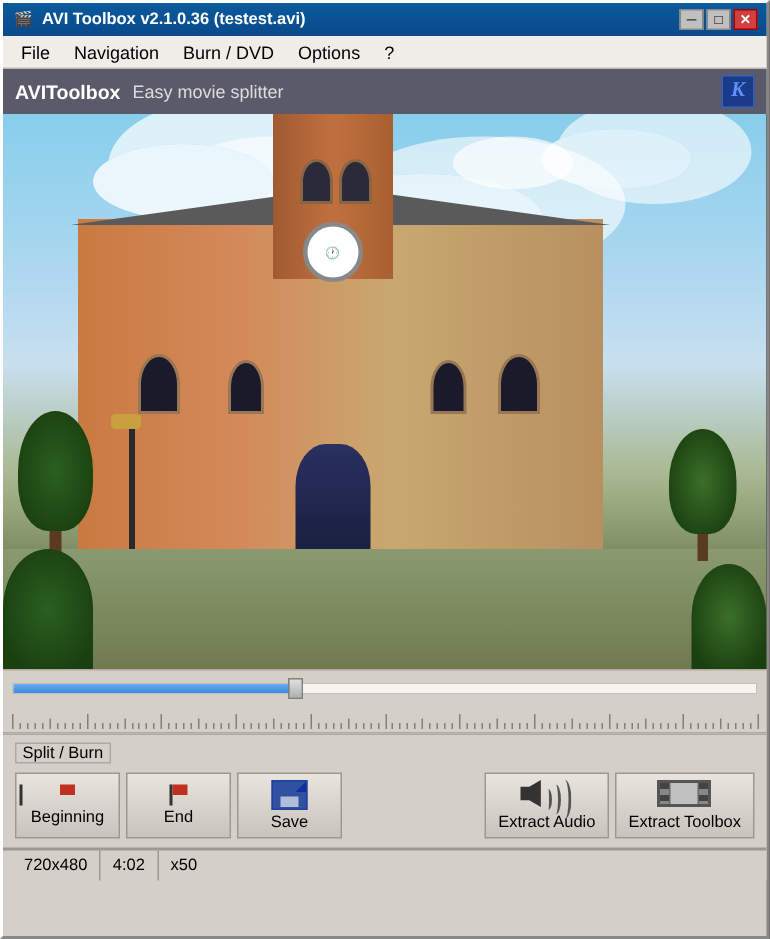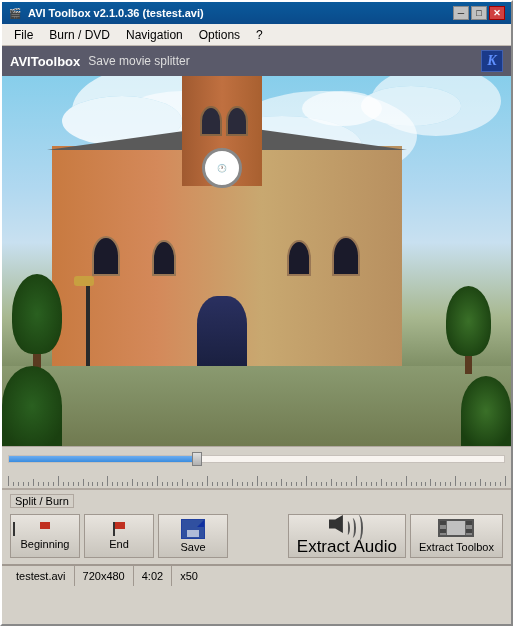--- a/index.html
+++ b/index.html
@@ -359,30 +359,30 @@
     <span class="title-text">AVI Toolbox v2.1.0.36 (testest.avi)</span>
     <div class="window-controls">
       <div class="win-btn">─</div>
       <div class="win-btn">□</div>
       <div class="win-btn close">✕</div>
     </div>
   </div>
 
   <div id="menu-bar">
     <div class="menu-item">File</div>
+    <div class="menu-item">Navigation</div>
     <div class="menu-item">Burn / DVD</div>
-    <div class="menu-item">Navigation</div>
     <div class="menu-item">Options</div>
     <div class="menu-item">?</div>
   </div>
 
   <div id="header-bar">
     <div style="display:flex; align-items:center;">
       <span class="app-name">AVIToolbox</span>
-      <span class="app-subtitle">Save movie splitter</span>
+      <span class="app-subtitle">Easy movie splitter</span>
     </div>
     <div class="header-logo">
       <span style="font-family: serif; font-style:italic; color:#6090ff;">K</span>
     </div>
   </div>
 
   <div id="video-area">
     <div id="church-scene">
 
       <div class="sky-cloud1"></div>
@@ -580,36 +580,35 @@
 
         <div class="ctrl-btn ctrl-btn-large">
           <div style="position:relative; width:36px; height:28px; display:flex; align-items:center; margin-bottom:2px;">
 
             <div style="width:14px; height:18px; background:#333; clip-path:polygon(0 25%, 45% 25%, 100% 0%, 100% 100%, 45% 75%, 0 75%);"></div>
 
             <div style="position:absolute; left:16px; top:6px; width:5px; height:14px; border-right:2px solid #555; border-radius:0 50% 50% 0;"></div>
             <div style="position:absolute; left:20px; top:3px; width:7px; height:20px; border-right:2px solid #555; border-radius:0 50% 50% 0;"></div>
             <div style="position:absolute; left:25px; top:0px; width:9px; height:26px; border-right:2px solid #555; border-radius:0 50% 50% 0;"></div>
           </div>
-          <span style="font-size:17px;">Extract Audio</span>
+          <span style="font-size:11px;">Extract Audio</span>
         </div>
 
         <div class="ctrl-btn ctrl-btn-large">
           <div style="width:36px; height:28px; background:#888; border:2px solid #555; position:relative; display:flex; align-items:center; justify-content:center; overflow:hidden; margin-bottom:2px;">
             <div style="position:absolute; left:0; top:0; width:6px; height:100%; background:repeating-linear-gradient(to bottom, #444 0px, #444 4px, transparent 4px, transparent 8px);"></div>
             <div style="position:absolute; right:0; top:0; width:6px; height:100%; background:repeating-linear-gradient(to bottom, #444 0px, #444 4px, transparent 4px, transparent 8px);"></div>
             <div style="width:20px; height:18px; background:#c0c0c0; border:1px solid #666;"></div>
           </div>
           <span style="font-size:11px;">Extract Toolbox</span>
         </div>
 
       </div>
     </div>
   </div>
 
   <div id="status-bar">
-    <div class="status-cell">testest.avi</div>
     <div class="status-cell">720x480</div>
     <div class="status-cell">4:02</div>
     <div class="status-cell">x50</div>
   </div>
 
 </div>
 
 </body></html>

